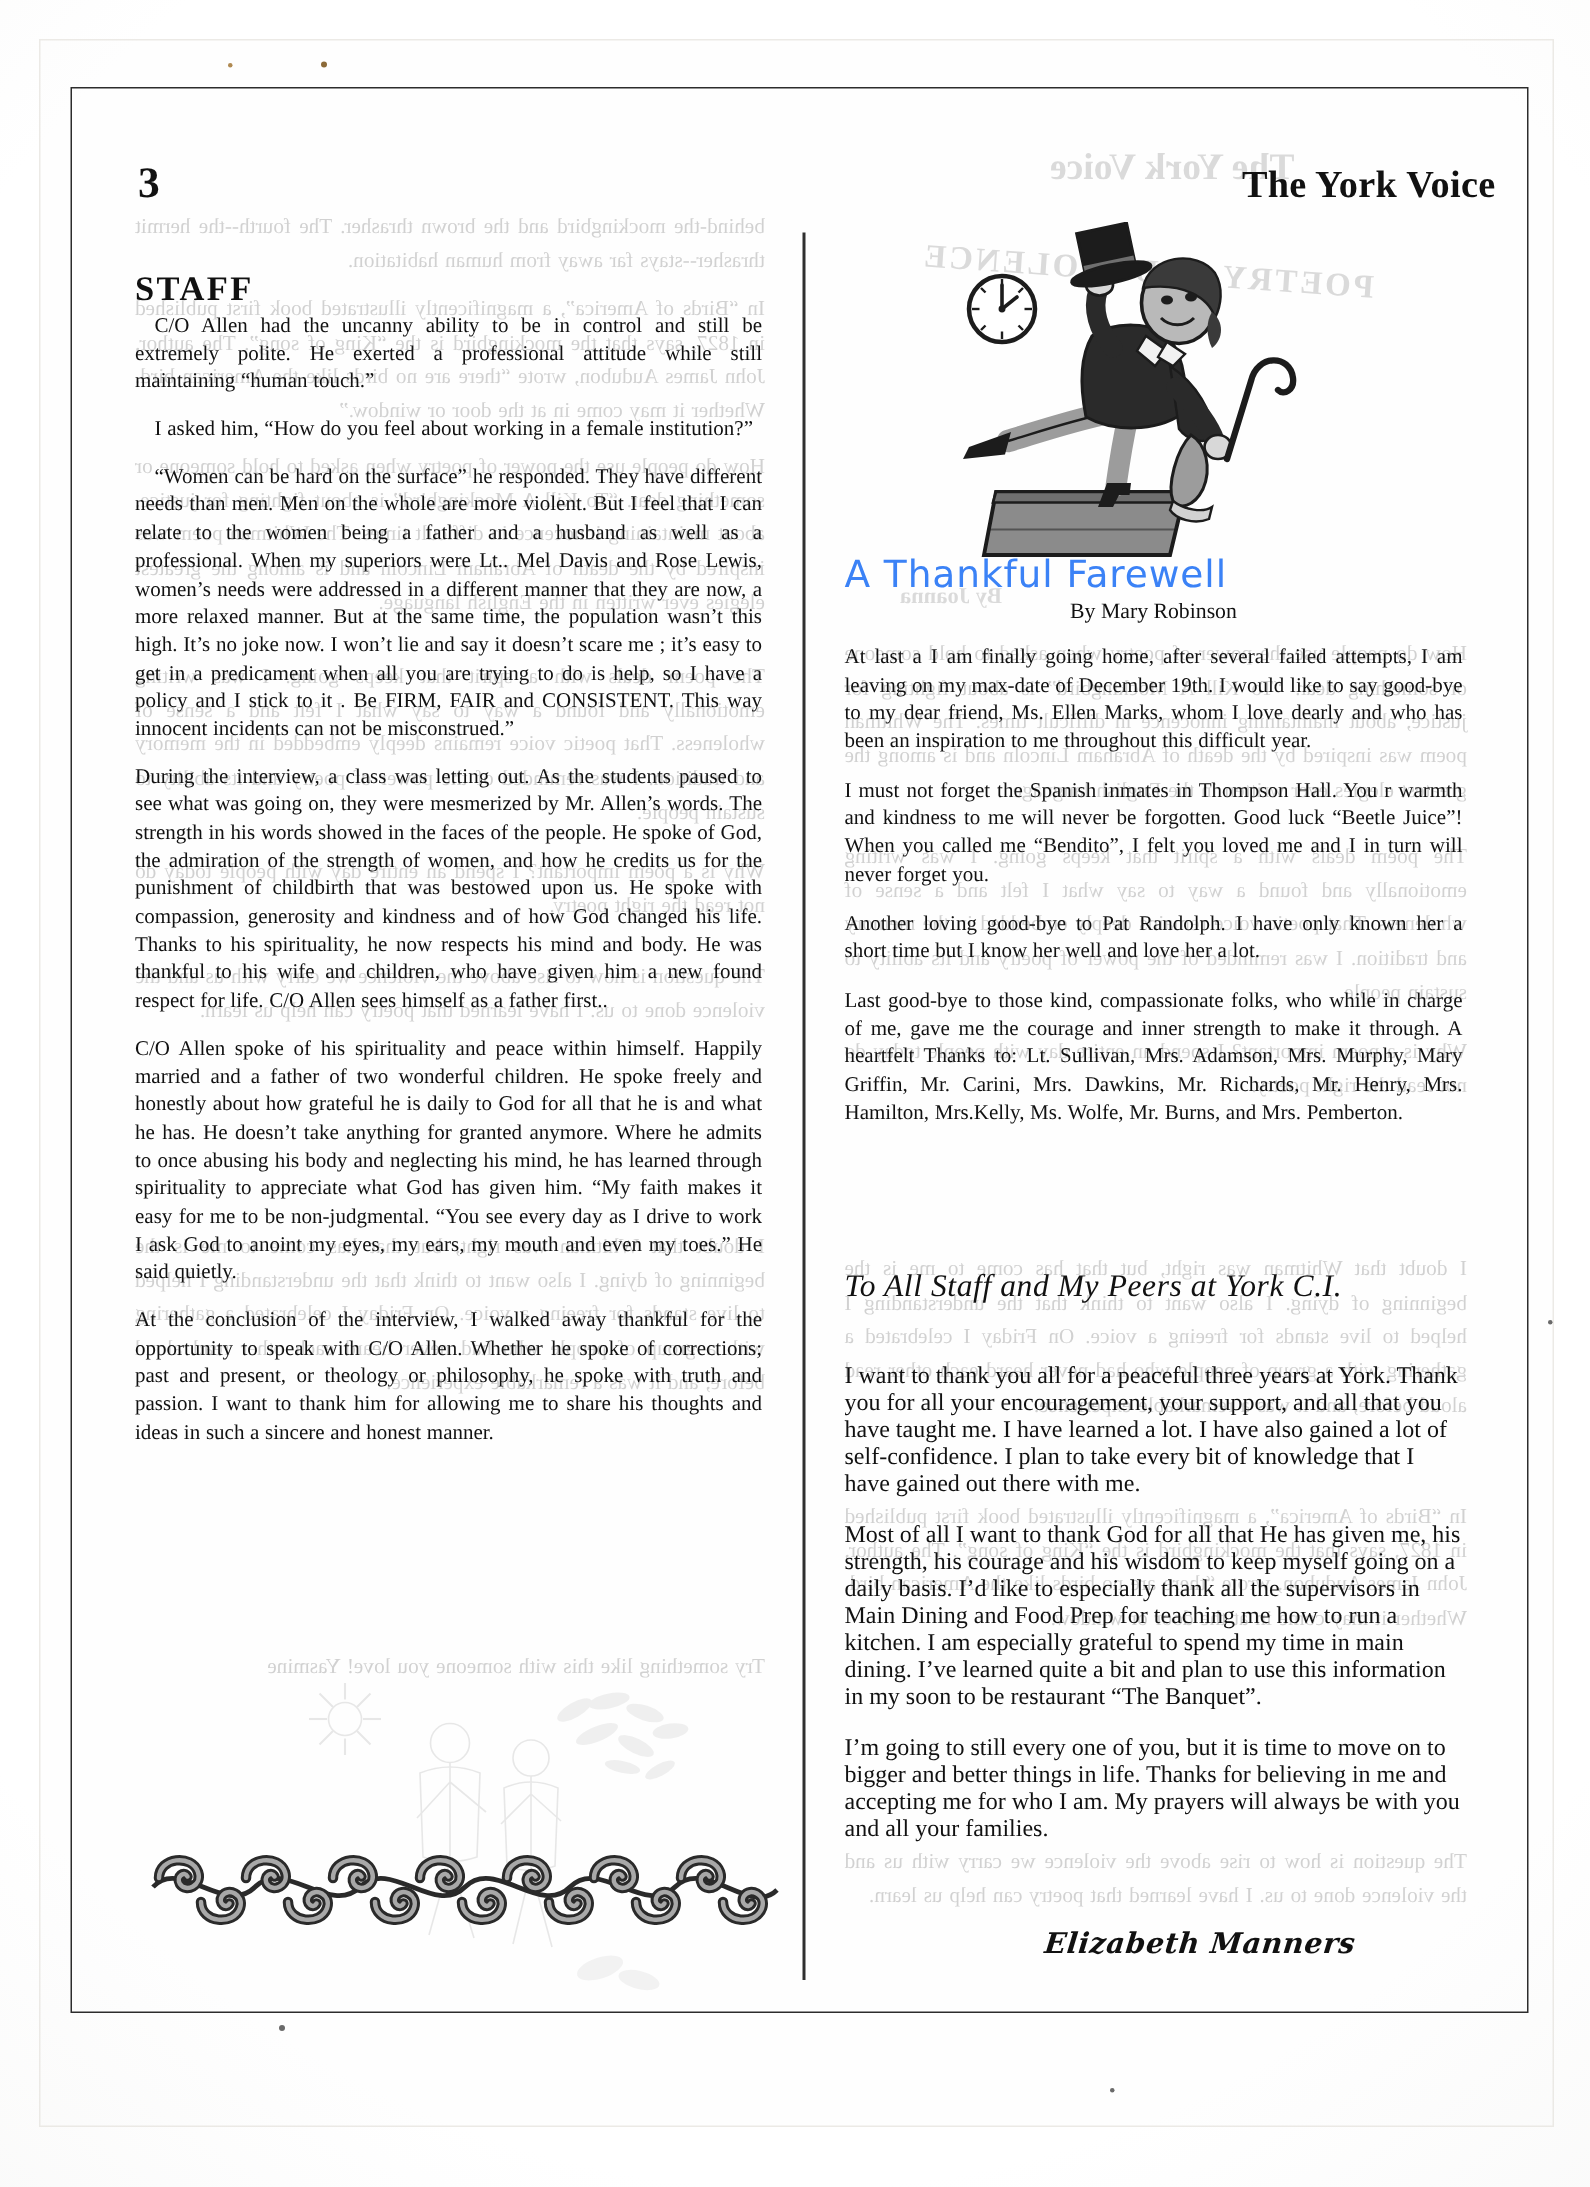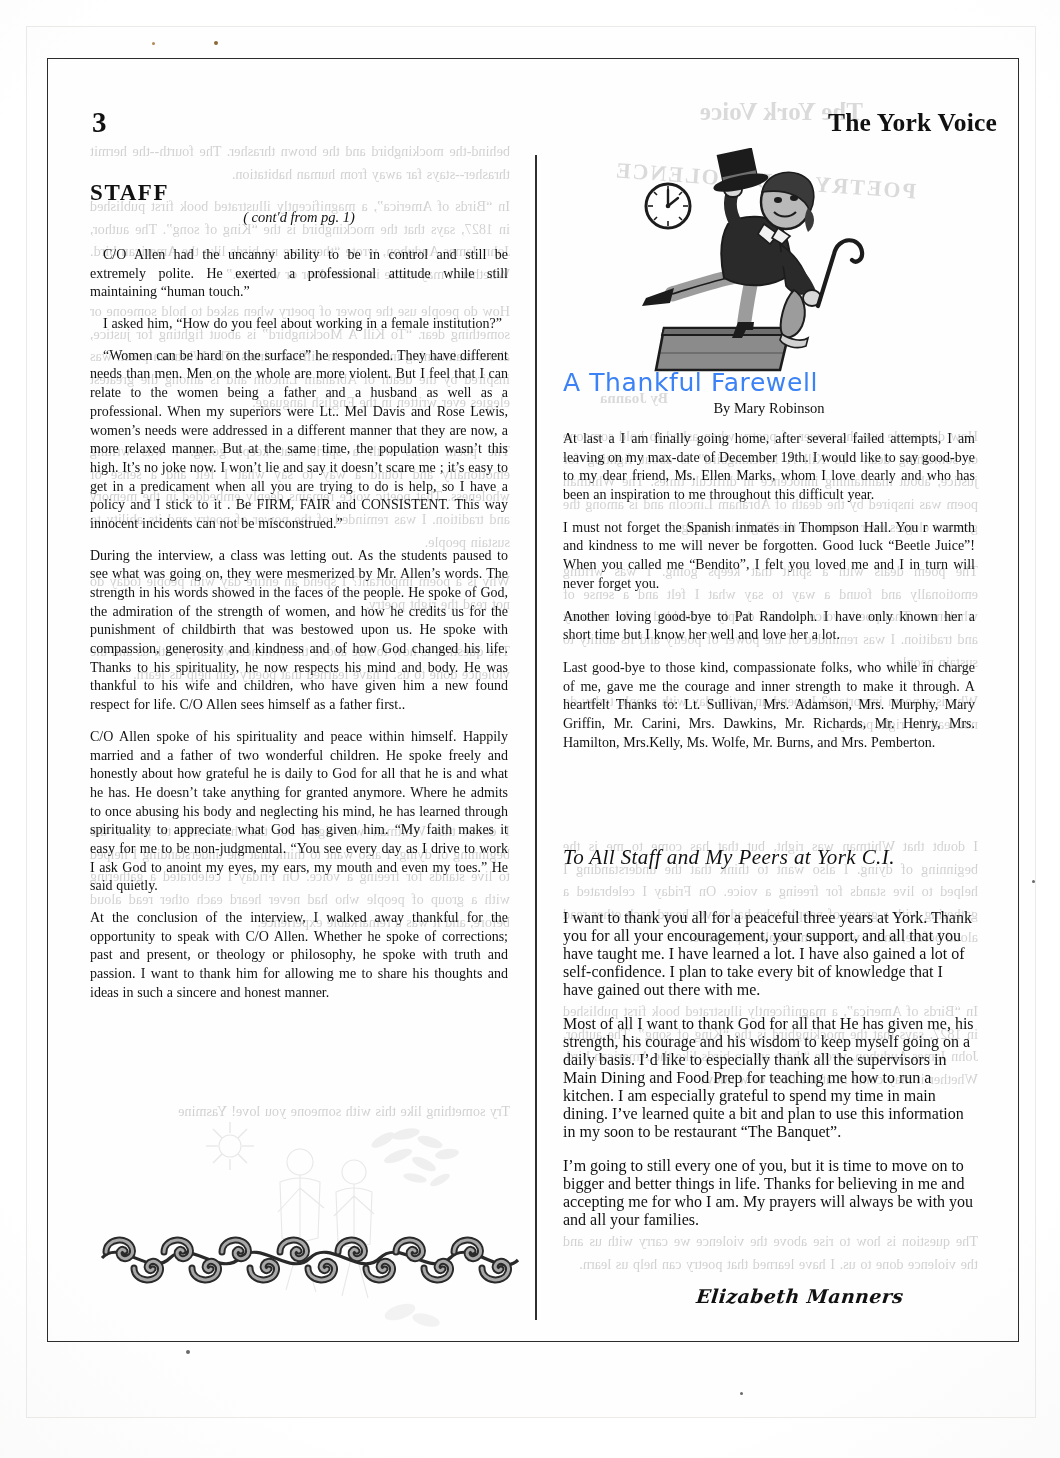--- a/index.html
+++ b/index.html
@@ -336,21 +336,20 @@
   <div class="frame"></div>
   <div class="col-divider"></div>
 
   <div class="content">
 
     <div class="page-number">3</div>
     <div class="masthead">The York Voice</div>
 
     <div class="col-left">
       <div class="staff-head">STAFF</div>
-      <div class="staff-sub">( cont'd from pg. 1)</div>
 
       <p>C/O Allen had the uncanny ability to be in control and still be extremely polite.  He exerted a professional attitude while still maintaining  “human touch.”</p>
       <p>I asked him, “How do you feel about working in a female institution?”</p>
       <p>“Women can be hard on the surface” he responded.  They have different needs than men.  Men on the whole are more violent.  But I feel that I can relate to the women being a father and a husband as well as a professional.  When my superiors were Lt.. Mel Davis and Rose Lewis, women’s  needs were addressed in a different manner that they are now, a more relaxed manner.  But at the same time, the population wasn’t this high.  It’s no joke now. I won’t lie and say it doesn’t scare me ; it’s easy to get in a predicament when all you are trying to do is help, so I have a policy and I stick to it .  Be FIRM, FAIR and CONSISTENT.  This way innocent incidents can not be misconstrued.”</p>
       <p class="flush">During the interview, a class was letting out.  As the students paused to see what was going on, they were mesmerized by Mr. Allen’s words.  The strength in his words showed in the faces of the people.  He spoke of God, the admiration of the strength of women, and how he credits us for the punishment of childbirth that was bestowed upon us.   He spoke with compassion, generosity and kindness and of how God changed his life.  Thanks to his spirituality, he now respects his mind and body.  He was thankful to his wife and children, who have given him a new found respect for life.  C/O Allen sees himself as a father first..</p>
       <p class="flush">C/O Allen spoke of his spirituality and peace within himself.  Happily married and a father of two wonderful children.  He spoke freely and honestly about how grateful he is daily to God for all that he is and what he has.  He doesn’t take anything for granted anymore.  Where he admits to once abusing his body and neglecting his mind, he has learned through spirituality to appreciate what God has given him. “My faith makes it easy for me to be non-judgmental.  “You see every day as I drive to work I ask God to anoint my eyes, my ears, my mouth and even my toes.” He said quietly.</p>
       <p class="flush">At the conclusion of the interview, I walked away thankful for the opportunity to speak with C/O Allen.  Whether he spoke of corrections; past and present, or theology or philosophy, he spoke with truth and passion.  I want to thank him for allowing me to share his thoughts and ideas in such a sincere and honest manner.</p>
     </div>
 
     <svg class="ornament" viewBox="0 0 420 62">

